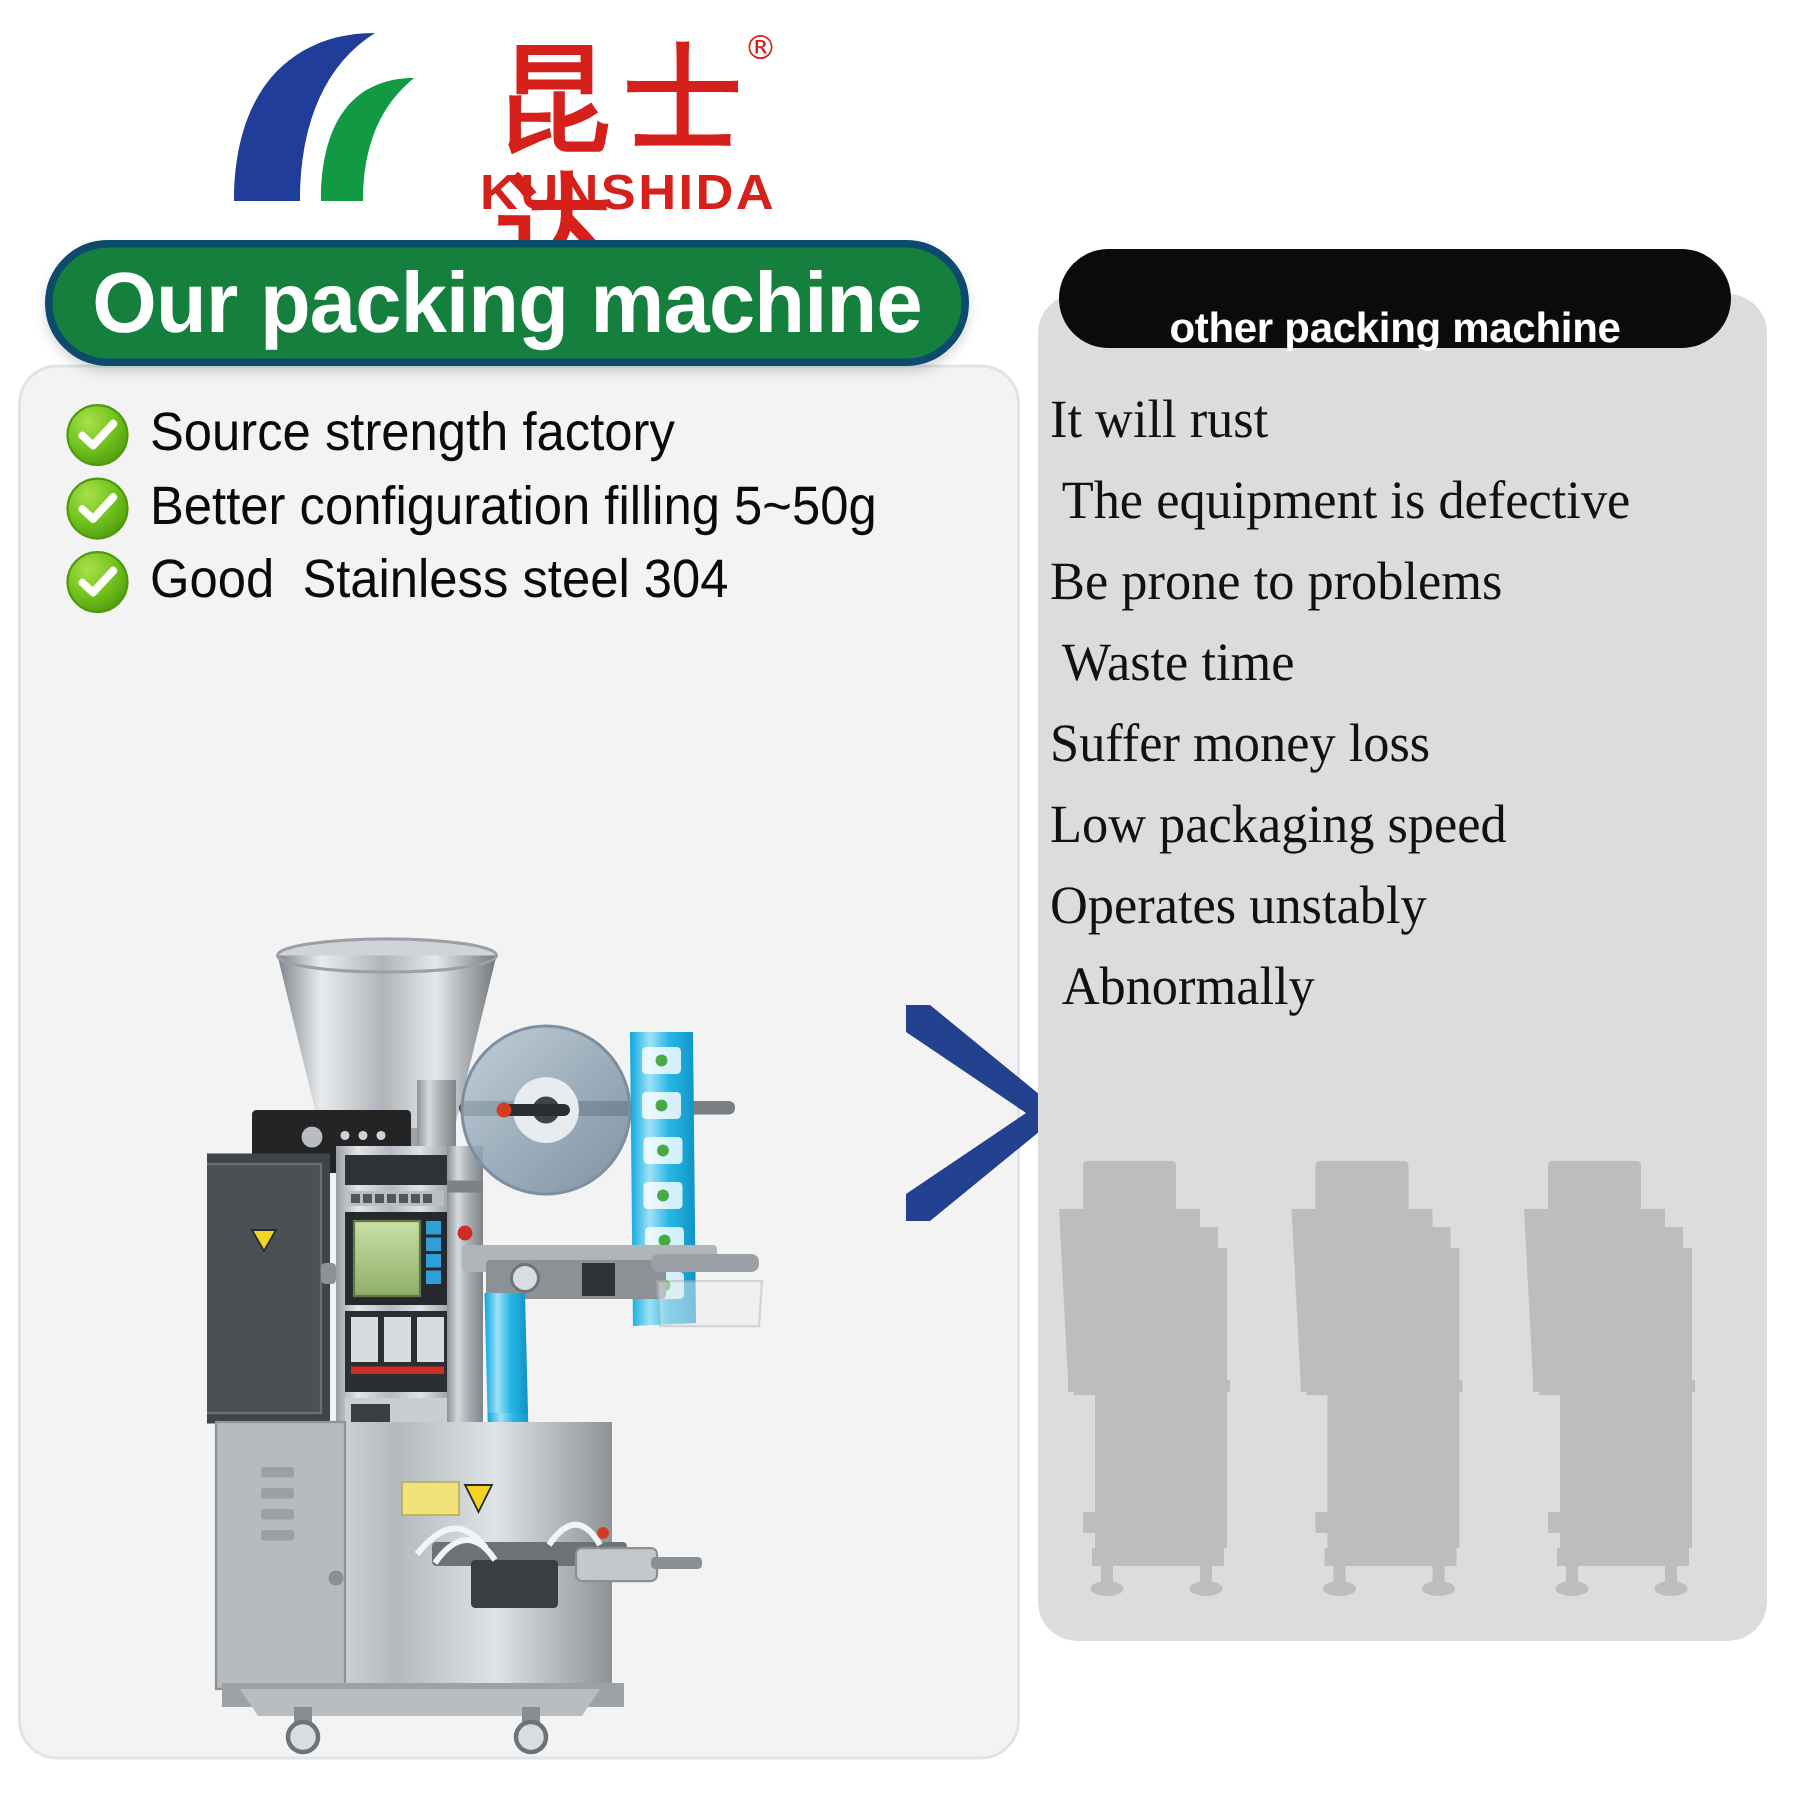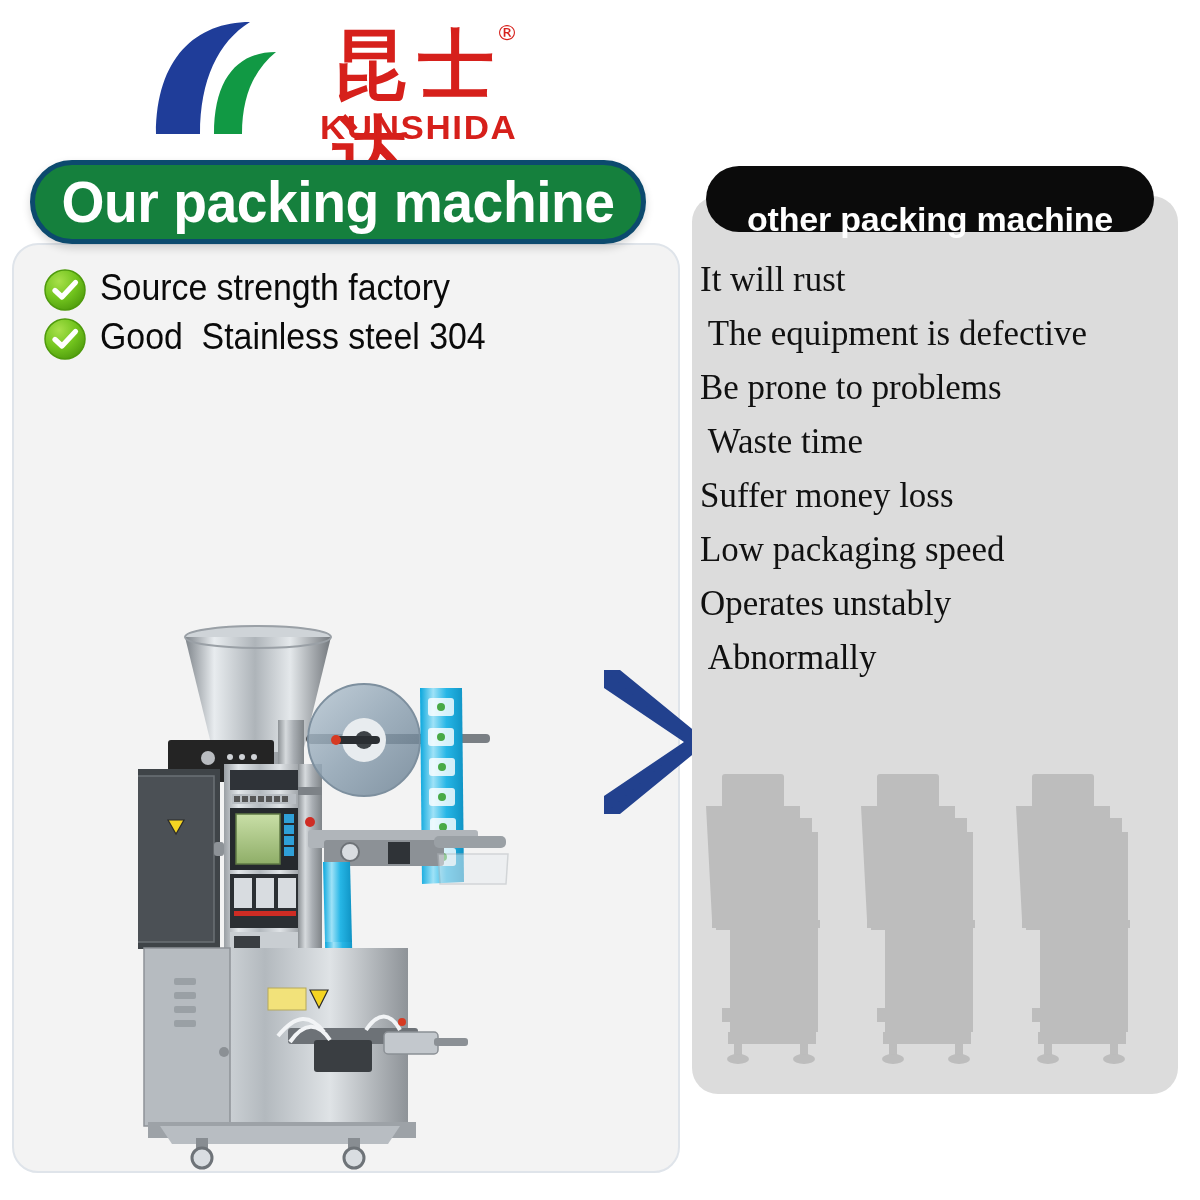--- a/index.html
+++ b/index.html
@@ -51,21 +51,21 @@
   .badge-ours span {
     color: #fff; font-size: 57px; font-weight: 700; line-height: 1;
     letter-spacing: -.5px; transform: scaleX(.97); white-space: nowrap;
   }
   .badge-other {
     position: absolute; left: 706px; top: 166px; width: 448px; height: 66px;
     background: #0b0b0b; border-radius: 34px;
     display: flex; align-items: center; justify-content: center;
   }
   .badge-other span {
-    color: #fff; font-size: 34px; font-weight: 700; line-height: 1;
+    color: #fff; font-size: 28px; font-weight: 700; line-height: 1;
     letter-spacing: -.2px; white-space: nowrap; margin-top: 40px;
   }
 
   
   .features { position: absolute; left: 44px; top: 266px; width: 640px; }
   .feature { display: flex; align-items: flex-start; margin-bottom: 4px; }
   .check {
     flex: 0 0 auto; width: 42px; height: 42px; margin-right: 14px;
     position: relative; margin-top: 3px;
   }
@@ -135,20 +135,29 @@
             <circle cx="21" cy="21" r="20" fill="url(#g1)" stroke="#4e9a0c" stroke-width="1.5"></circle>
             <path d="M11 21.5 L18 28 L31.5 13.5" fill="none" stroke="#fff" stroke-width="5.2" stroke-linecap="round" stroke-linejoin="round"></path>
           </svg>
       </span>
       <span class="feature-text">Source strength factory</span>
     </div>
 
 
 
 
+    <div class="feature">
+      <span class="check">
+        <svg viewBox="0 0 42 42">
+            <circle cx="21" cy="21" r="20" fill="url(#g1)" stroke="#4e9a0c" stroke-width="1.5"></circle>
+            <path d="M11 21.5 L18 28 L31.5 13.5" fill="none" stroke="#fff" stroke-width="5.2" stroke-linecap="round" stroke-linejoin="round"></path>
+          </svg>
+      </span>
+      <span class="feature-text">Better configuration filling 5~50g</span>
+    </div>
 
     <div class="feature">
       <span class="check">
         <svg viewBox="0 0 42 42">
             <circle cx="21" cy="21" r="20" fill="url(#g1)" stroke="#4e9a0c" stroke-width="1.5"></circle>
             <path d="M11 21.5 L18 28 L31.5 13.5" fill="none" stroke="#fff" stroke-width="5.2" stroke-linecap="round" stroke-linejoin="round"></path>
           </svg>
       </span>
       <span class="feature-text">Good  Stainless steel 304</span>
     </div>

